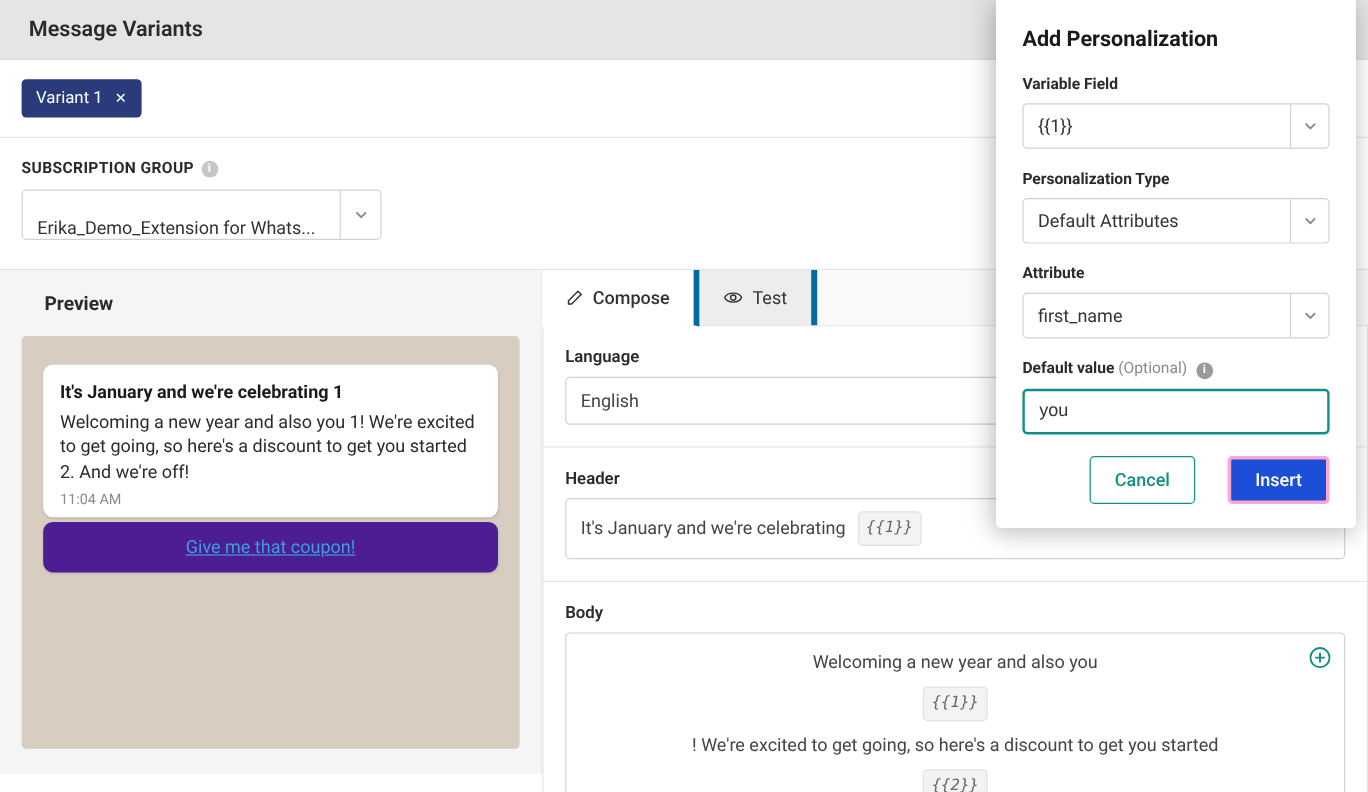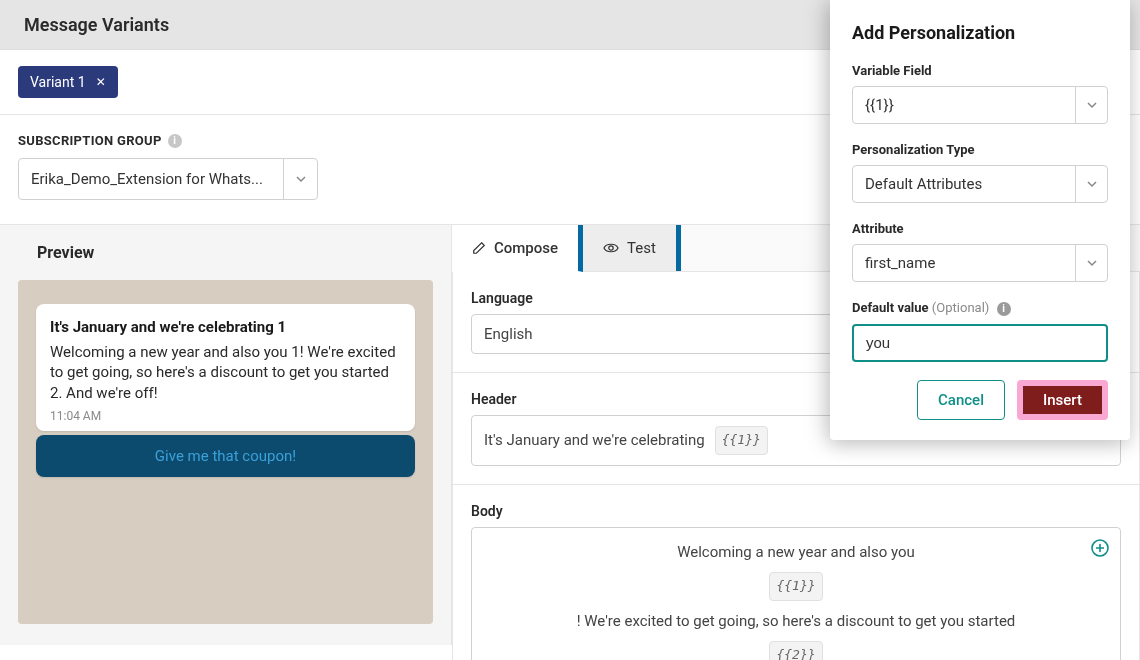--- a/index.html
+++ b/index.html
@@ -61,21 +61,21 @@
       background: #c7c7c7;
       color: #fff;
       font-size: 10px;
       align-items: center;
       justify-content: center;
       font-weight: bold;
     }
     .select-wrap {
       margin-top: 10px;
       display: flex;
-      align-items: center;
+      align-items: flex-end;
       border: 1px solid #d1d1d1;
       border-radius: 4px;
       width: 300px;
       height: 42px;
       background: #fff;
     }
     .select-text {
       flex: 1;
       padding: 0 12px;
       font-size: 15px;
@@ -135,28 +135,29 @@
       color: #2a2a2a;
     }
     .bubble-time {
       text-align: left;
       font-size: 12px;
       color: #8a8a8a;
       margin-top: 6px;
     }
     .bubble-button {
       margin-top: 4px;
-      background: #0c4a6e;
+      background: #4c1d95;
       border-radius: 8px;
       text-align: center;
       padding: 12px;
       font-size: 15px;
       color: #3aa0d8;
       box-shadow: 0 1px 2px rgba(0,0,0,0.1);
       cursor: pointer;
+      text-decoration: underline;
     }
     .compose-pane {
       flex: 1;
       background: #fafafa;
     }
     .tabs {
       display: flex;
       border-bottom: 1px solid #e5e5e5;
       background: #fafafa;
     }
@@ -308,23 +309,24 @@
       display: inline-flex;
       align-items: center;
       cursor: pointer;
     }
     .btn-outline {
       border: 1px solid #0f8f88;
       color: #0f8f88;
       background: #fff;
     }
     .btn-solid {
-      border: 6px solid #f9a8d4;
+      border: 3px solid #f9a8d4;
       color: #fff;
-      background: #7f1d1d;
+      background: #1d4ed8;
+      margin-left: 15px;
     }
     .chevron-svg { width: 12px; height: 12px; }
   </style>
 </head>
 <body>
 
 <div class="header-bar">
   <div class="header-title">Message Variants</div>
 </div>
 

